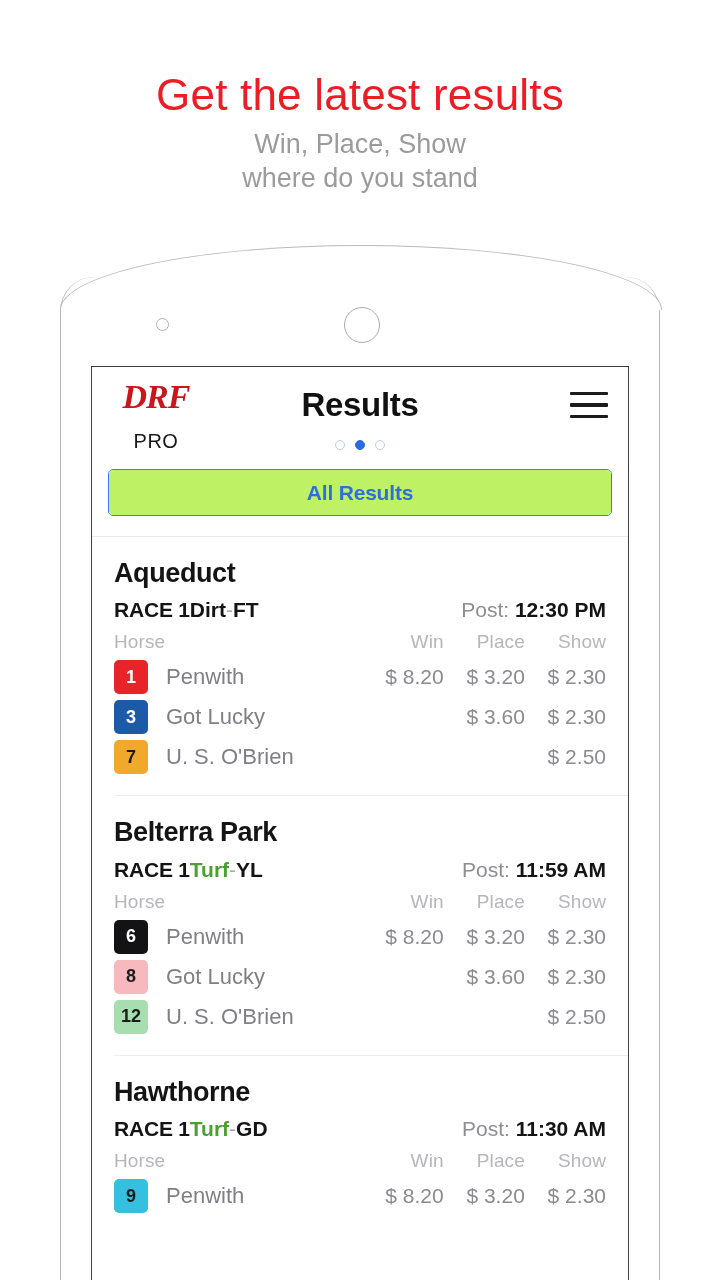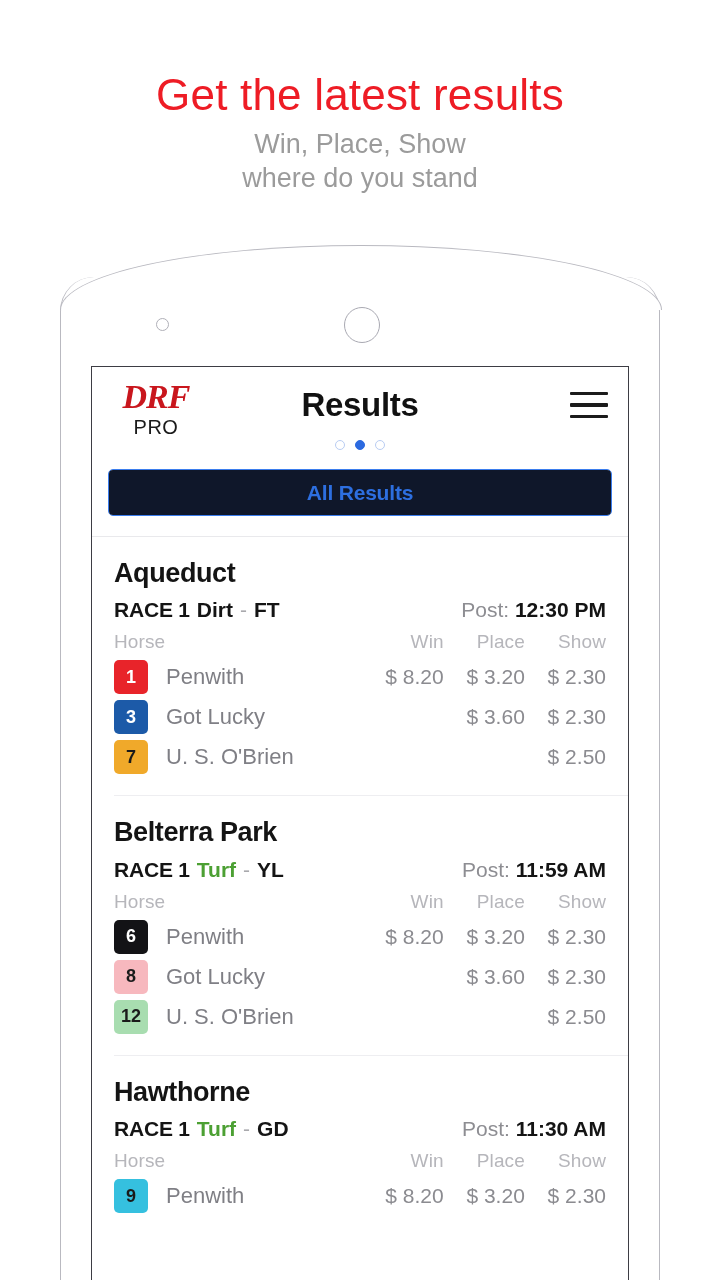--- a/index.html
+++ b/index.html
@@ -87,21 +87,21 @@
     color: #c9161d;
     letter-spacing: -1px;
     line-height: 1;
   }
   .logo-pro {
     font-size: 20px;
     font-weight: 400;
     color: #1a1a1a;
     letter-spacing: 0.5px;
     line-height: 1.1;
-    margin-top: 2px;
+    margin-top: 16px;
   }
   .app-title {
     position: absolute; left: 0; top: 19px; width: 100%;
     text-align: center;
     font-size: 33px; font-weight: 700; color: #111;
     letter-spacing: -0.3px;
   }
   .hamburger {
     position: absolute; right: 20px; top: 25px;
     width: 38px; height: 26px;
@@ -122,21 +122,21 @@
     height: 47px;
     display: flex;
     border: 1.4px solid #3b7ded;
     border-radius: 5px;
     overflow: hidden;
   }
   .tab {
     flex: 1;
     display: flex; align-items: center; justify-content: center;
     font-size: 21px; font-weight: 700;
-    background: #0f172a; color: #2d6fe0;
+    background: #bef264; color: #2d6fe0;
     letter-spacing: -0.2px;
   }
   .tab.active { background: #3b7ded; color: #ffffff; }
   .tab + .tab { border-left: 1.4px solid #3b7ded; }
 
   .header-rule { margin-top: 20px; height: 1px; background: #e9e9ec; }
 
   
   .race-list { padding: 0 0 0 0; }
   .race { padding: 20px 22px 0 22px; position: relative; }
@@ -144,21 +144,21 @@
 
   .track-name {
     font-size: 27px; font-weight: 700; color: #141414;
     letter-spacing: -0.4px; line-height: 1.2;
   }
   .race-meta {
     margin-top: 9px;
     display: flex; align-items: baseline; justify-content: space-between;
     font-size: 21px;
   }
-  .meta-left { display: flex; align-items: baseline; gap: 7px; font-weight: 700; color: #141414; }
+  .meta-left { display: flex; align-items: baseline; font-weight: 700; color: #141414; }
   .meta-left .race-no { letter-spacing: -0.2px; }
   .surface { font-weight: 700; }
   .surface.turf { color: #4ca033; }
   .surface.dirt { color: #141414; }
   .dash { color: #a9a9ad; font-weight: 400; }
   .cond { font-weight: 700; color: #141414; }
   .post { font-weight: 700; color: #141414; white-space: nowrap; }
   .post .post-label { color: #8d8d92; font-weight: 400; text-align: right; }
 
   

